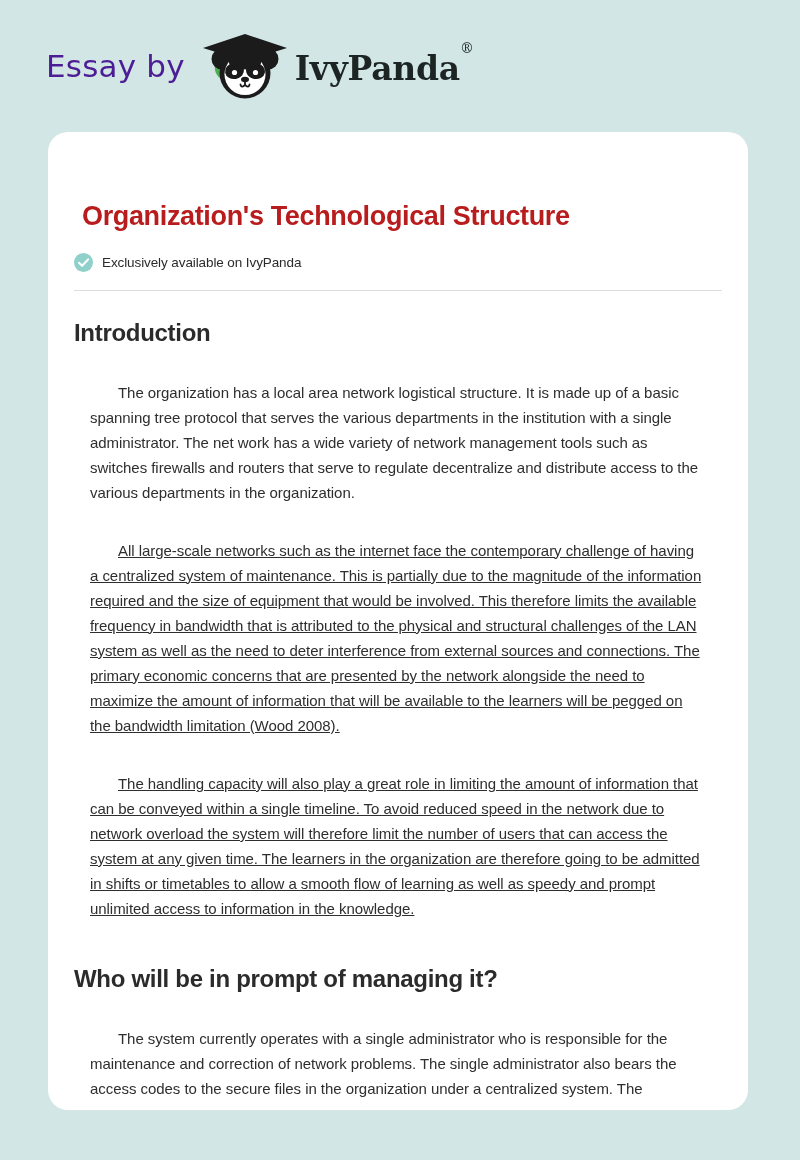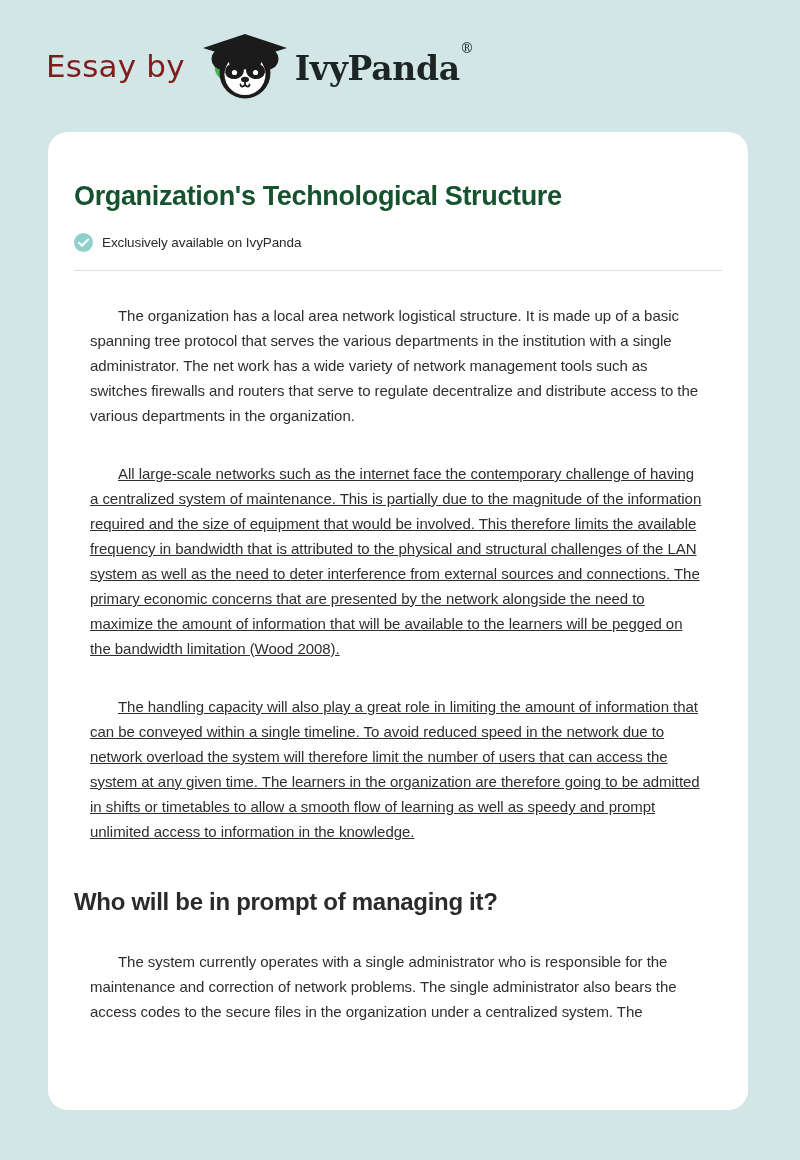--- a/index.html
+++ b/index.html
@@ -19,21 +19,21 @@
     height: 132px;
     display: flex;
     align-items: center;
     padding-left: 46px;
     box-sizing: border-box;
   }
   .brand-essay {
     font-family: "DejaVu Sans", sans-serif;
     font-size: 31px;
     font-weight: 400;
-    color: #7f1d1d;
+    color: #4c1d95;
     letter-spacing: 0.2px;
     line-height: 1;
   }
   .brand-logo-mark {
     width: 92px;
     height: 72px;
     margin-left: 14px;
     margin-right: 4px;
     position: relative;
     flex: 0 0 auto;
@@ -67,23 +67,23 @@
     background: #ffffff;
     border-radius: 20px;
     box-sizing: border-box;
     padding: 0 26px;
     overflow: hidden;
   }
 
   .doc-title {
     font-size: 27px;
     font-weight: 700;
-    color: #14532d;
-    margin: 0;
-    padding-top: 48px;
+    color: #b91c1c;
+    margin: 8px;
+    padding-top: 60px;
     line-height: 1.22;
     letter-spacing: -0.35px;
   }
 
   .exclusive-row {
     display: flex;
     align-items: center;
     margin-top: 20px;
   }
   .exclusive-badge {
@@ -181,20 +181,21 @@
     <span class="exclusive-badge">
       <svg viewBox="0 0 19 19" width="19" height="19" aria-hidden="true">
         <path d="M5 9.8 L8.1 12.8 L14.2 6.4" stroke="#ffffff" stroke-width="2.1" fill="none" stroke-linecap="round" stroke-linejoin="round"></path>
       </svg>
     </span>
     <span class="exclusive-text">Exclusively available on IvyPanda</span>
   </div>
 
   <div class="divider"></div>
 
+  <h2 class="section-heading">Introduction</h2>
   <p class="body-par">The organization has a local area network logistical structure. It is made up of a basic spanning tree protocol that serves the various departments in the institution with a single administrator. The net work has a wide variety of network management tools such as switches firewalls and routers that serve to regulate decentralize and distribute access to the various departments in the organization.</p>
 
   <p class="body-par">All large-scale networks such as the internet face the contemporary challenge of having a centralized system of maintenance. This is partially due to the magnitude of the information required and the size of equipment that would be involved. This therefore limits the available frequency in bandwidth that is attributed to the physical and structural challenges of the LAN system as well as the need to deter interference from external sources and connections. The primary economic concerns that are presented by the network alongside the need to maximize the amount of information that will be available to the learners will be pegged on the bandwidth limitation (Wood 2008).</p>
   <p class="body-par">The handling capacity will also play a great role in limiting the amount of information that can be conveyed within a single timeline. To avoid reduced speed in the network due to network overload the system will therefore limit the number of users that can access the system at any given time. The learners in the organization are therefore going to be admitted in shifts or timetables to allow a smooth flow of learning as well as speedy and prompt unlimited access to information in the knowledge.</p>
 
   <h2 class="section-heading">Who will be in prompt of managing it?</h2>
   <p class="body-par">The system currently operates with a single administrator who is responsible for the maintenance and correction of network problems. The single administrator also bears the access codes to the secure files in the organization under a centralized system. The</p>
 
 </div>
 

